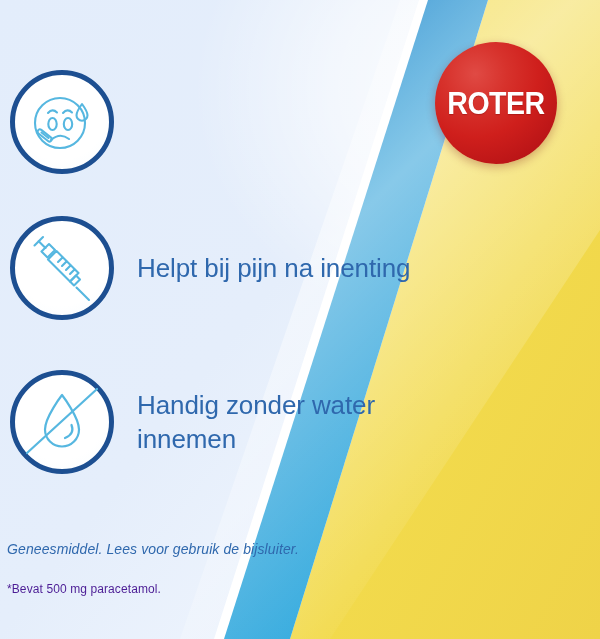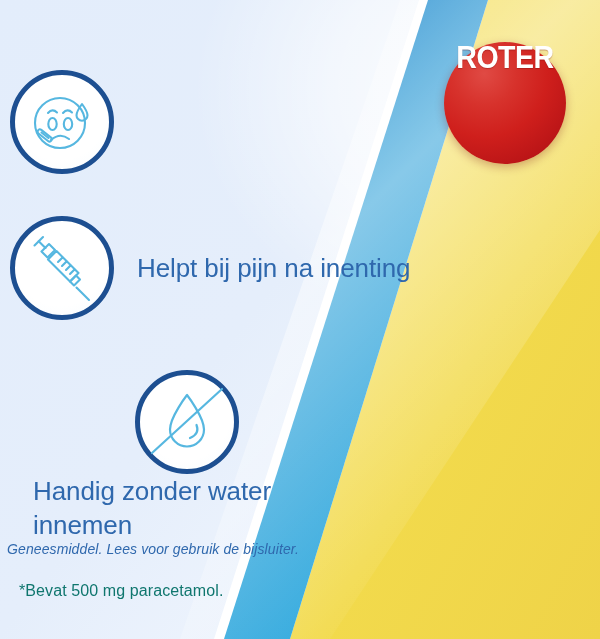--- a/index.html
+++ b/index.html
@@ -32,29 +32,30 @@
     pointer-events: none;
   }
   .stripes svg {
     display: block;
     width: 600px;
     height: 639px;
   }
   
   .logo {
     position: absolute;
-    left: 444px;
+    left: 435px;
     top: 42px;
     width: 122px;
     height: 122px;
     border-radius: 50%;
     background:
       radial-gradient(circle at 33% 26%, #e04a44 0%, #d7322c 26%, #cf1f1c 52%, #bb1517 78%, #a6100f 100%);
     box-shadow: 0 3px 10px rgba(120,10,10,0.30);
     display: flex;
+    align-items: center;
     justify-content: center;
   }
   .logo-text {
     color: #ffffff;
     font-family: "Liberation Sans", sans-serif;
     font-weight: bold;
     font-size: 31px;
     letter-spacing: -0.5px;
     transform: scaleX(0.92);
     line-height: 1;
@@ -69,21 +70,21 @@
     width: 600px;
   }
   .row {
     position: absolute;
     display: flex;
     align-items: center;
     left: 10px;
   }
   .row-1 { top: 70px; }
   .row-2 { top: 216px; }
-  .row-3 { top: 370px; flex-direction: column; }
+  .row-3 { top: 370px; }
 
   .icon-circle {
     position: relative;
     width: 104px;
     height: 104px;
     min-width: 104px;
     border-radius: 50%;
     background: radial-gradient(circle at 48% 42%, #ffffff 0%, #ffffff 62%, #f6fbfe 100%);
     border: 5px solid #1d4f91;
     box-sizing: border-box;
@@ -114,24 +115,24 @@
   }
   .fn-legal {
     color: #2f68ad;
     font-size: 14px;
     font-style: italic;
     font-family: "Liberation Sans", sans-serif;
     margin: 0 0 25px 0;
     letter-spacing: 0.1px;
   }
   .fn-note {
-    color: #0f766e;
-    font-size: 16px;
-    font-family: "Liberation Sans", sans-serif;
-    margin: 12px;
+    color: #4c1d95;
+    font-size: 12px;
+    font-family: "Liberation Sans", sans-serif;
+    margin: 0;
     letter-spacing: 0.1px;
   }
 </style>
 </head>
 <body>
 
 <div class="banner">
 
   <div class="bg-wash"></div>
 

